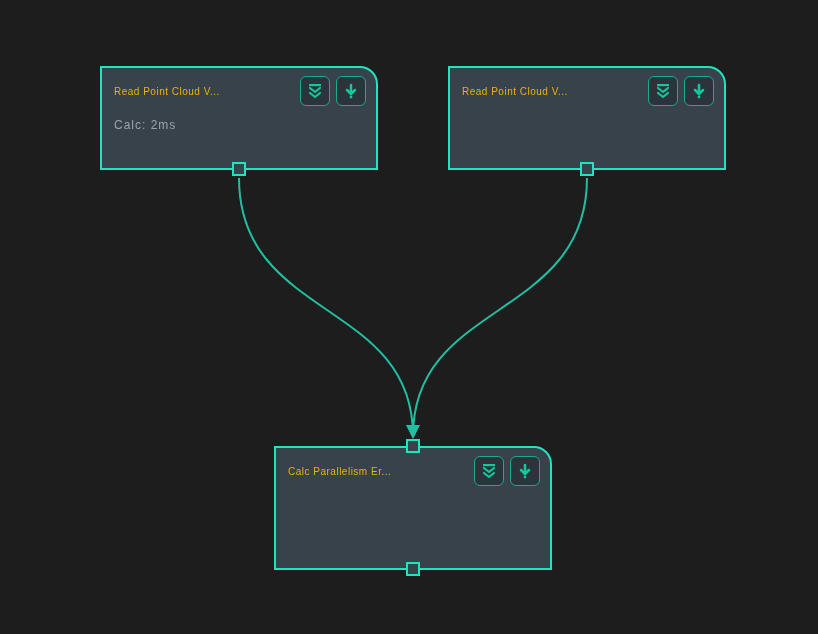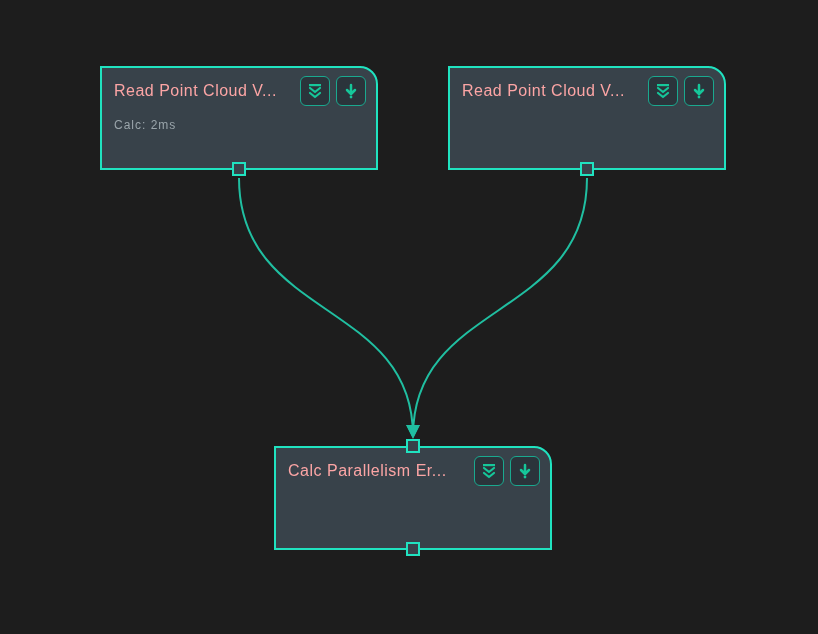--- a/index.html
+++ b/index.html
@@ -30,22 +30,22 @@
     background: #38424a;
     border: 2px solid #20e3c0;
     border-top-right-radius: 18px;
   }
   .node-header {
     display: flex;
     align-items: center;
     padding: 8px 10px 6px 12px;
   }
   .node-title {
-    color: #fca5a5;
-    font-size: 16px;
+    color: #eab308;
+    font-size: 10px;
     letter-spacing: 0.5px;
     flex: 1 1 auto;
     white-space: nowrap;
     overflow: hidden;
   }
   .node-buttons {
     display: flex;
     gap: 6px;
     margin-left: 6px;
   }
@@ -140,21 +140,21 @@
           <svg width="14" height="16" viewBox="0 0 14 16">
             <path d="M7 2 L7 10 M3 7 L7 11 L11 7" stroke="#16c79a" stroke-width="2.5" fill="none" stroke-linecap="round" stroke-linejoin="round"></path>
             <circle cx="7" cy="14" r="1.4" fill="#16c79a"></circle>
           </svg>
         </div>
       </div>
     </div>
     <div class="port out"></div>
   </div>
 
-  <div class="node" style="left:274px; top:446px; width:278px; height:104px;">
+  <div class="node" style="left:274px; top:446px; width:278px; height:124px;">
     <div class="port in"></div>
     <div class="node-header">
       <div class="node-title">Calc Parallelism Er...</div>
       <div class="node-buttons">
         <div class="icon-btn">
           <svg width="16" height="16" viewBox="0 0 16 16">
             <rect x="2" y="1" width="12" height="2.2" fill="#16c79a"></rect>
             <path d="M3 5 L8 9 L13 5" stroke="#16c79a" stroke-width="2.2" fill="none" stroke-linecap="round" stroke-linejoin="round"></path>
             <path d="M3 10 L8 14 L13 10" stroke="#16c79a" stroke-width="2.2" fill="none" stroke-linecap="round" stroke-linejoin="round"></path>
           </svg>

